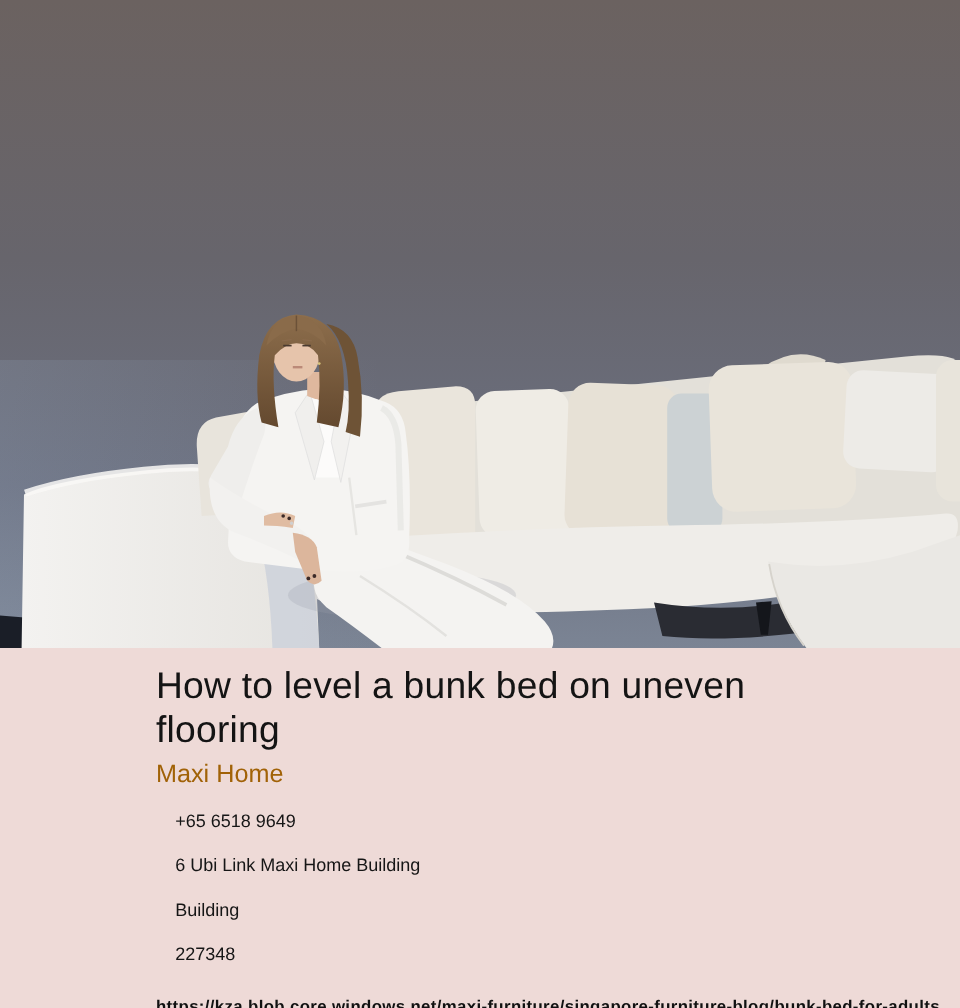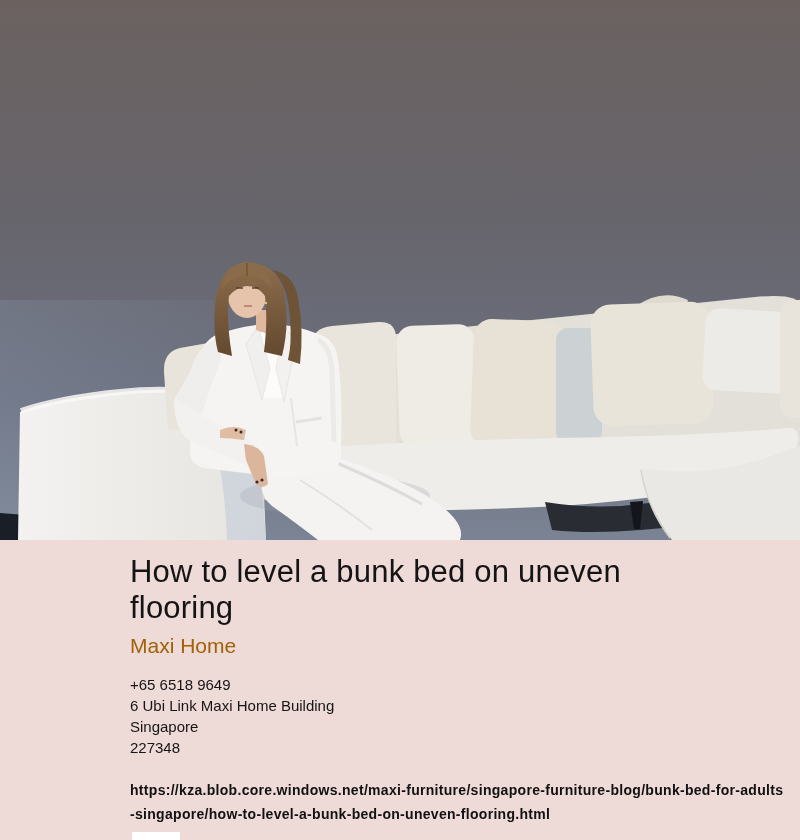--- a/index.html
+++ b/index.html
@@ -16,21 +16,21 @@
   h1.title{
     margin:0 0 8px 0;
     font-size:31px;line-height:36px;font-weight:400;
     max-width:566px;color:#141414;letter-spacing:.2px;
   }
   .company{
     font-size:21px;line-height:24px;font-weight:400;color:#a16207;
     margin:0 0 16px 0;
   }
   .contact p{
-    margin:0;font-size:15px;line-height:21px;font-weight:400;color:#161616;
+    margin:16px;font-size:15px;line-height:21px;font-weight:400;color:#161616;
   }
   .url{
     margin-top:20px;
     width:656px;
     font-size:14px;line-height:24px;font-weight:700;color:#111;
     word-break:break-all;letter-spacing:.3px;
   }
   .logo{
     margin-top:6px;margin-left:2px;
     width:48px;height:28px;background:#ffffff;position:relative;
@@ -151,21 +151,21 @@
       </g>
     </svg>
   </div>
 
   <div class="content">
     <h1 class="title">How to level a bunk bed on uneven flooring</h1>
     <div class="company">Maxi Home</div>
     <div class="contact">
       <p>+65 6518 9649</p>
       <p>6 Ubi Link Maxi Home Building</p>
-      <p>Singapore</p>
+      <p>Building</p>
       <p>227348</p>
     </div>
     <div class="url">https://kza.blob.core.windows.net/maxi-furniture/singapore-furniture-blog/bunk-bed-for-adults-singapore/how-to-level-a-bunk-bed-on-uneven-flooring.html</div>
     <div class="logo">
       
     </div>
   </div>
 
 </div>
 

